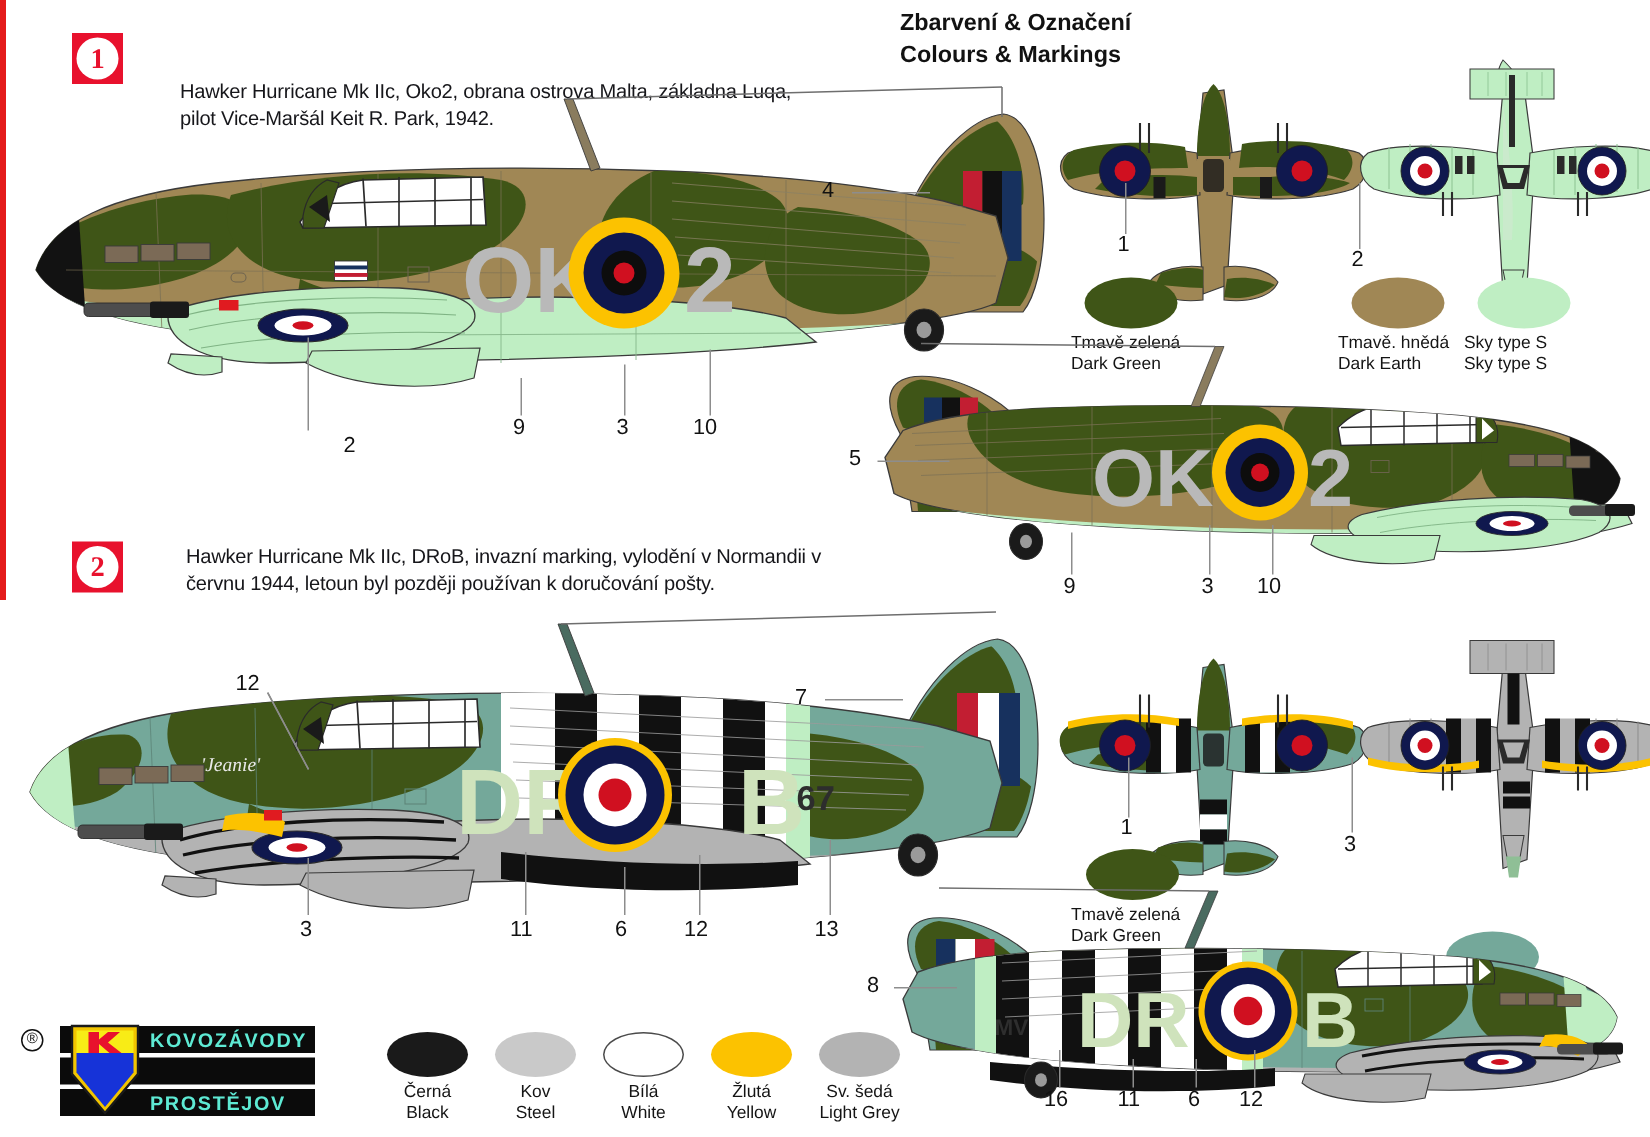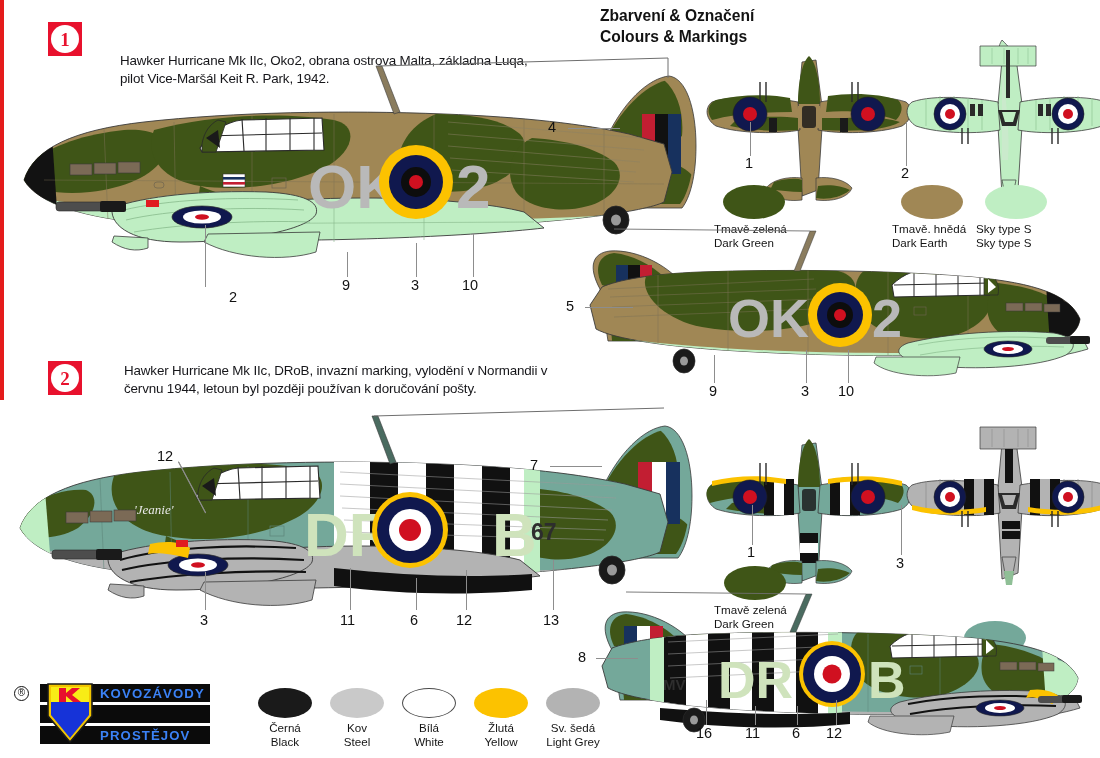--- a/index.html
+++ b/index.html
@@ -73,21 +73,21 @@
   }
   .swatch-label.left { text-align:left; }
 
   
   .brand { position:absolute; left:14px; top:684px; width:196px; height:62px; }
   .brand-bar {
     position:absolute; left:26px; height:18px; background:#0b0b0b;
     display:flex; align-items:center;
   }
   .brand-bar span {
-    color:#3b82f6; font-weight:bold; font-size:13.2px;
+    color:#5eead4; font-weight:bold; font-size:13.2px;
     letter-spacing:1.1px; font-family:"Liberation Sans", sans-serif;
   }
   .reg-mark {
     position:absolute; left:0; top:2px; width:15px; height:15px;
     border:1.4px solid #111; border-radius:50%;
     font-size:10px; line-height:12px; text-align:center; color:#111;
     background:#fff; z-index:4;
   }
 
   

